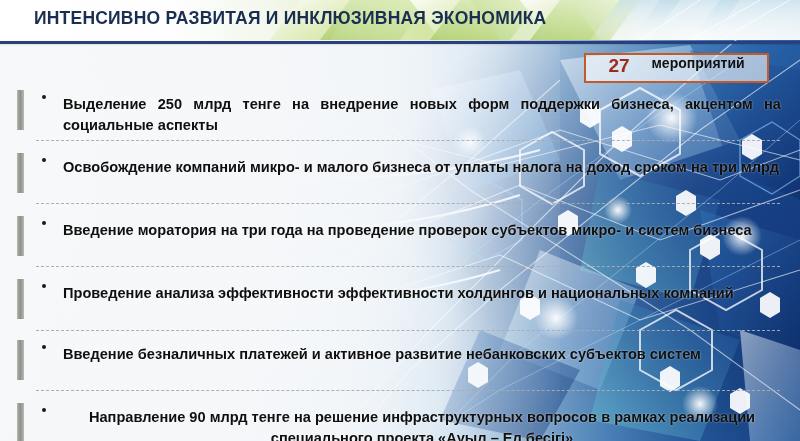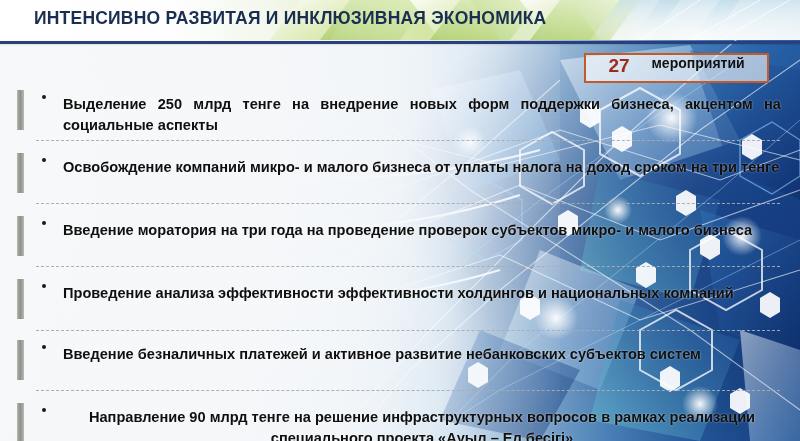--- a/index.html
+++ b/index.html
@@ -352,28 +352,28 @@
     <div class="item" style="top:0px;">
       <div class="item-bar" style="height:40px;"></div>
       <div class="item-bullet"></div>
       <div class="item-text">Выделение 250 млрд тенге на внедрение новых форм поддержки бизнеса, акцентом на социальные аспекты</div>
     </div>
     <div class="sep" style="top:54px;"></div>
 
     <div class="item" style="top:63px;">
       <div class="item-bar" style="height:40px;"></div>
       <div class="item-bullet"></div>
-      <div class="item-text">Освобождение компаний микро- и малого бизнеса от уплаты налога на доход сроком на три тенге</div>
+      <div class="item-text">Освобождение компаний микро- и малого бизнеса от уплаты налога на доход сроком на три млрд</div>
     </div>
     <div class="sep" style="top:117px;"></div>
 
     <div class="item" style="top:126px;">
       <div class="item-bar" style="height:40px;"></div>
       <div class="item-bullet"></div>
-      <div class="item-text">Введение моратория на три года на проведение проверок субъектов микро- и малого бизнеса</div>
+      <div class="item-text">Введение моратория на три года на проведение проверок субъектов микро- и систем бизнеса</div>
     </div>
     <div class="sep" style="top:180px;"></div>
 
     <div class="item" style="top:189px;">
       <div class="item-bar" style="height:40px;"></div>
       <div class="item-bullet"></div>
       <div class="item-text">Проведение анализа эффективности эффективности холдингов и национальных компаний</div>
     </div>
     <div class="sep" style="top:244px;"></div>
 

